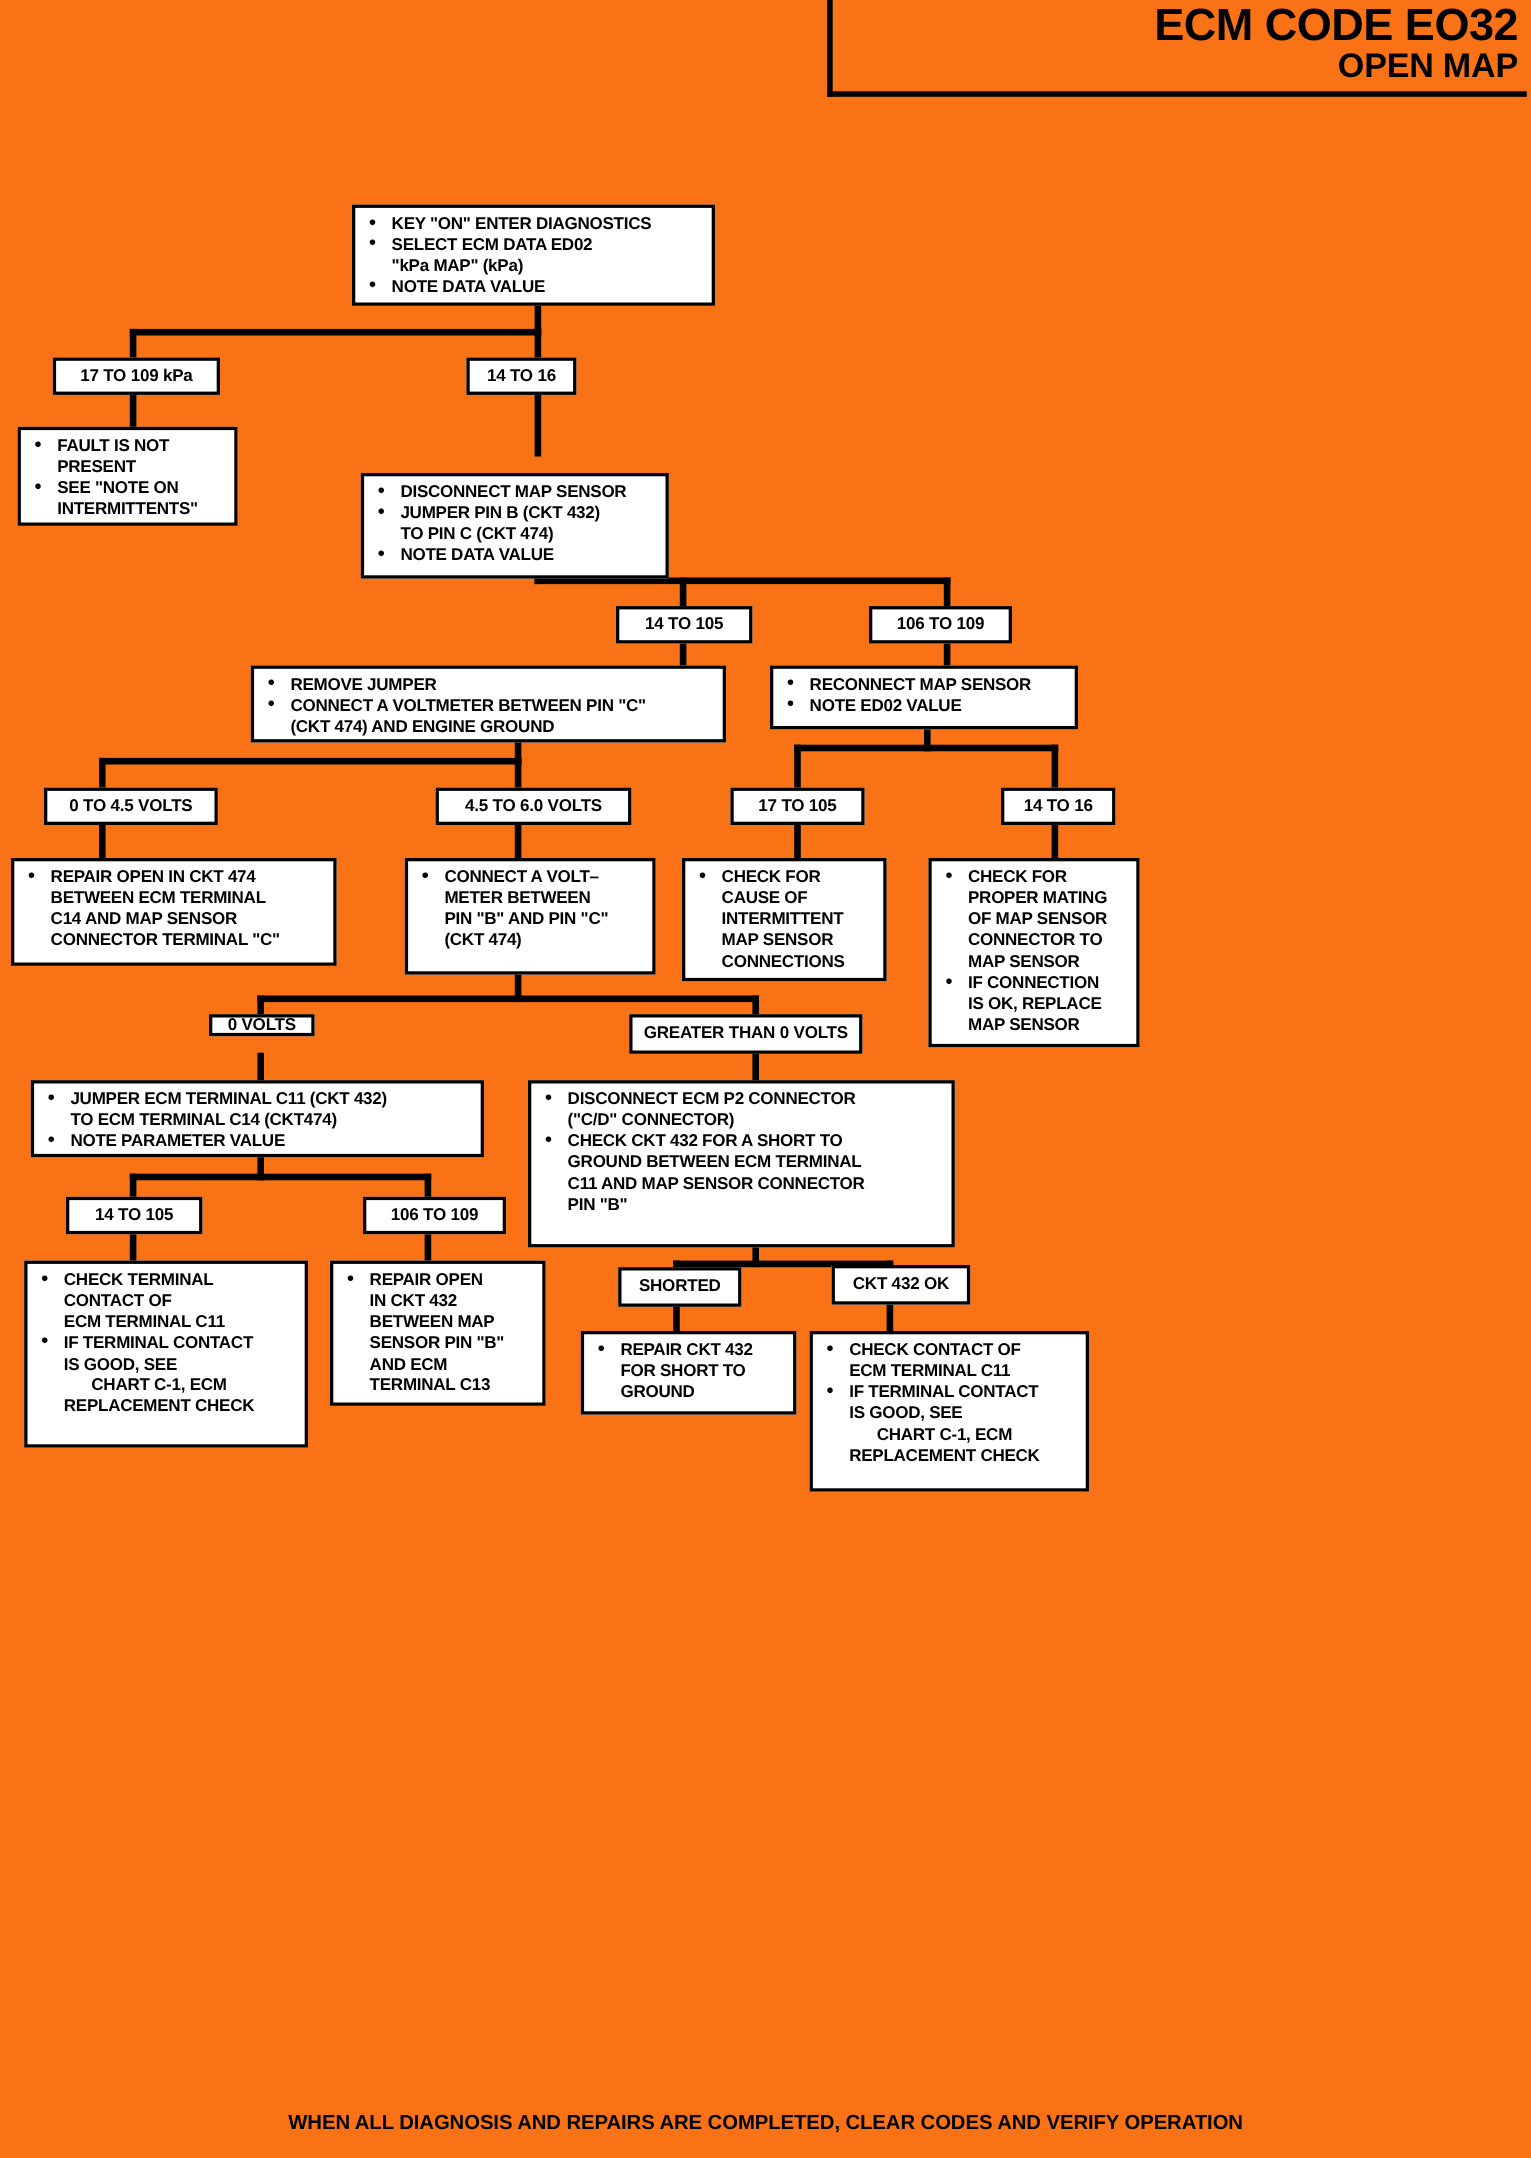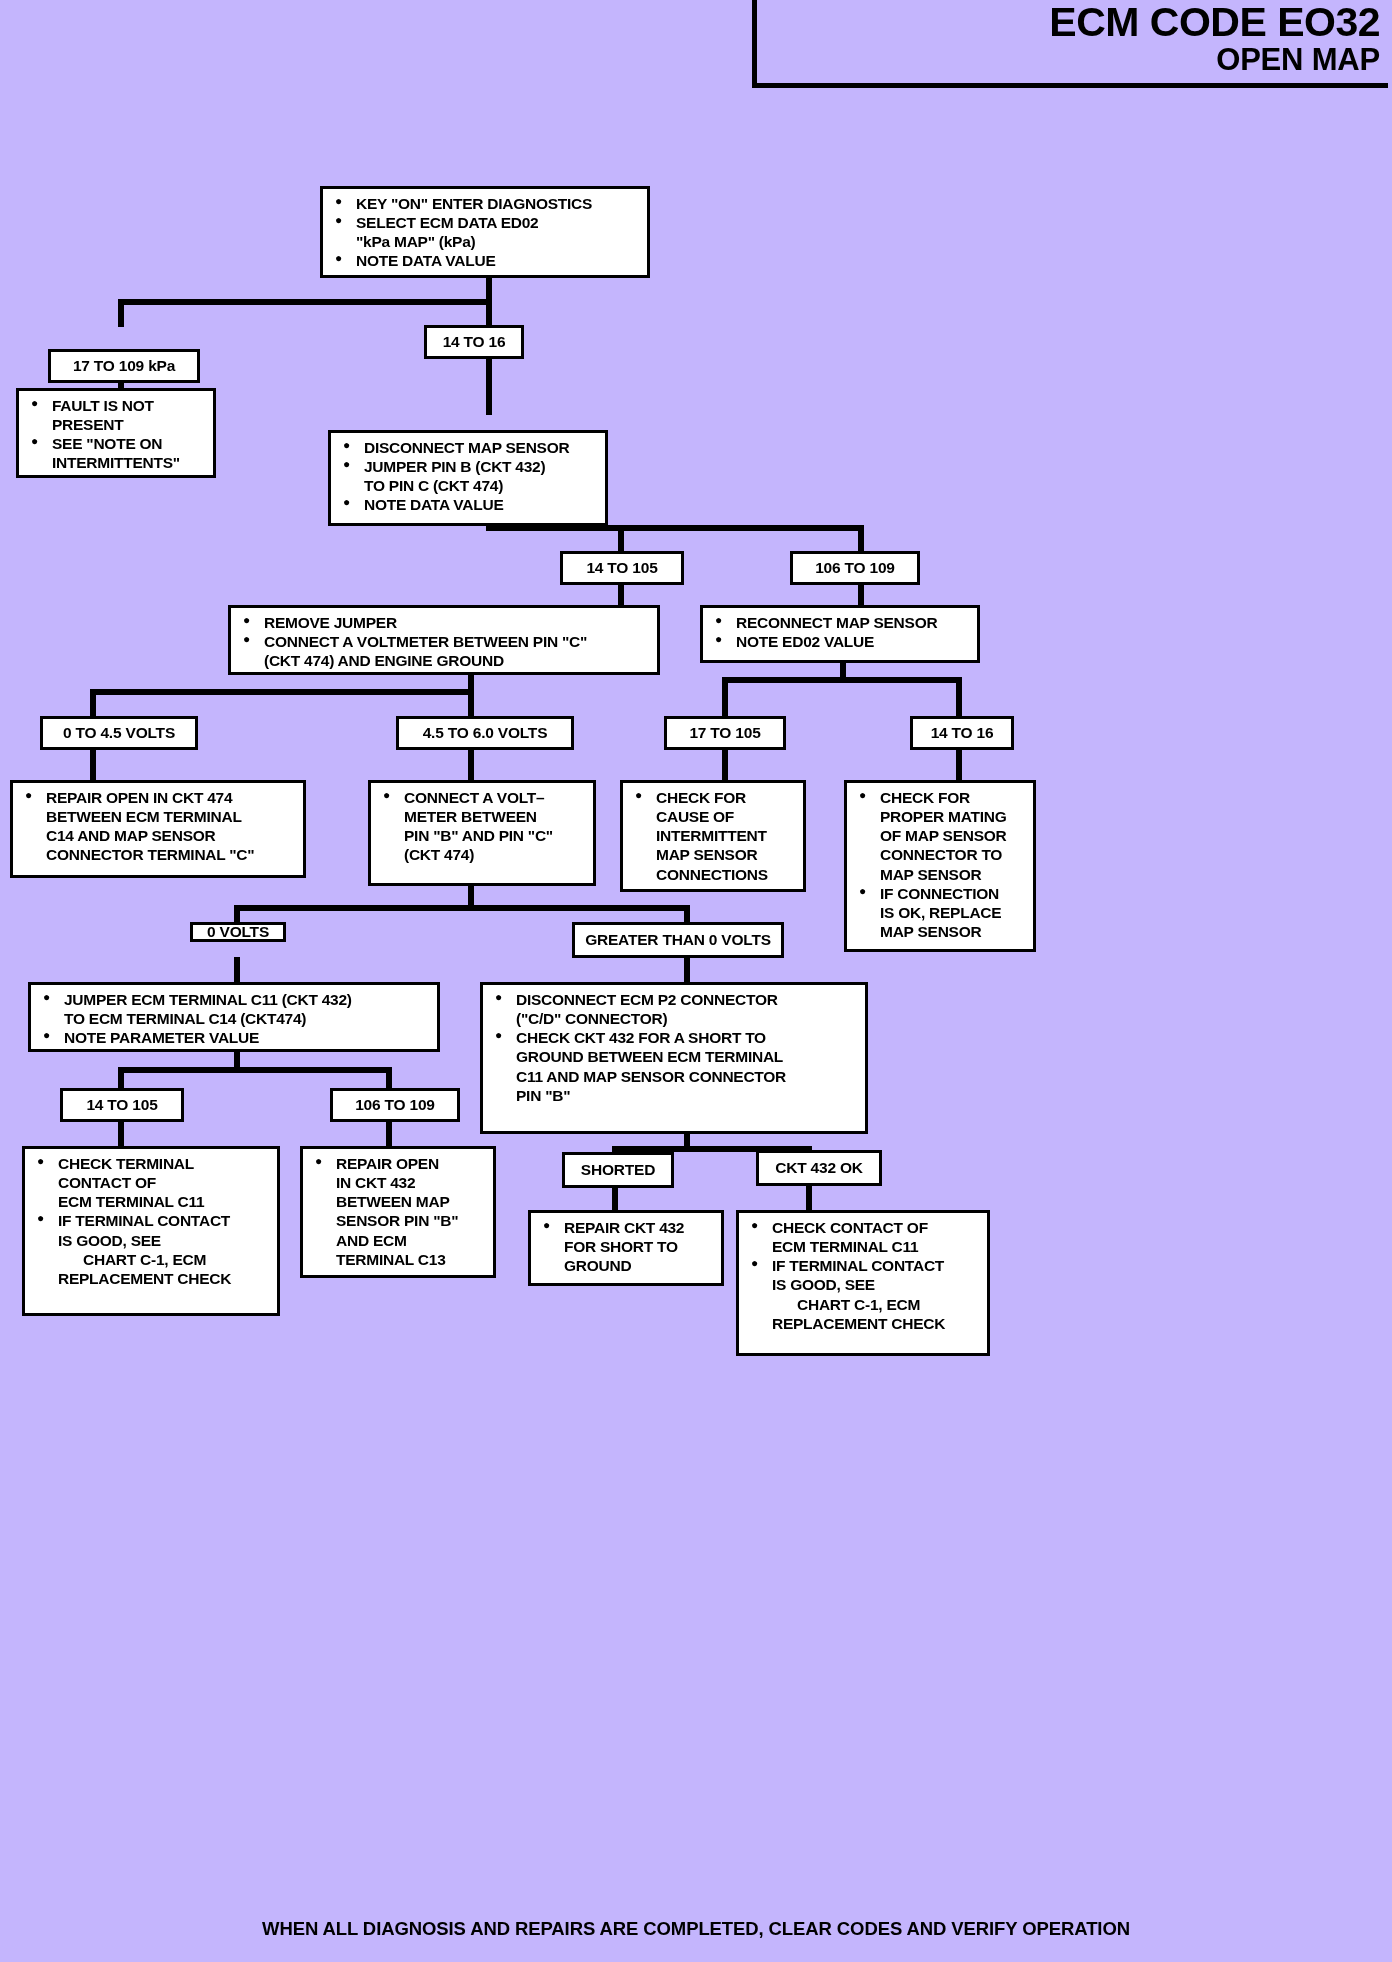--- a/index.html
+++ b/index.html
@@ -8,21 +8,21 @@
     background: #ffffff;
   }
   body {
     font-family: "Liberation Sans", sans-serif;
     color: #000000;
   }
   #page {
     position: relative;
     width: 1392px;
     height: 1962px;
-    background: #c4b5fd;
+    background: #f97316;
     overflow: hidden;
   }
 
   
   .header {
     position: absolute;
     top: 0px;
     left: 752px;
     width: 636px;
     padding: 2px 8px 6px 14px;
@@ -193,21 +193,21 @@
 
   <div class="box" style="left:320px; top:186px; width:330px; height:92px;">
     <ul class="bl">
       <li class="has-bullet">KEY "ON" ENTER DIAGNOSTICS</li>
       <li class="has-bullet">SELECT ECM DATA ED02</li>
       <li class="cont">"kPa MAP" (kPa)</li>
       <li class="has-bullet">NOTE DATA VALUE</li>
     </ul>
   </div>
 
-  <div class="label-box" style="left:48px; top:325px; width:152px; height:34px;margin-top:24px;">17 TO 109 kPa</div>
+  <div class="label-box" style="left:48px; top:325px; width:152px; height:34px;">17 TO 109 kPa</div>
 
   <div class="label-box" style="left:424px; top:325px; width:100px; height:34px;">14 TO 16</div>
 
   <div class="box" style="left:16px; top:388px; width:200px; height:90px;">
     <ul class="bl">
       <li class="has-bullet">FAULT IS NOT</li>
       <li class="cont">PRESENT</li>
       <li class="has-bullet">SEE "NOTE ON</li>
       <li class="cont">INTERMITTENTS"</li>
     </ul>

